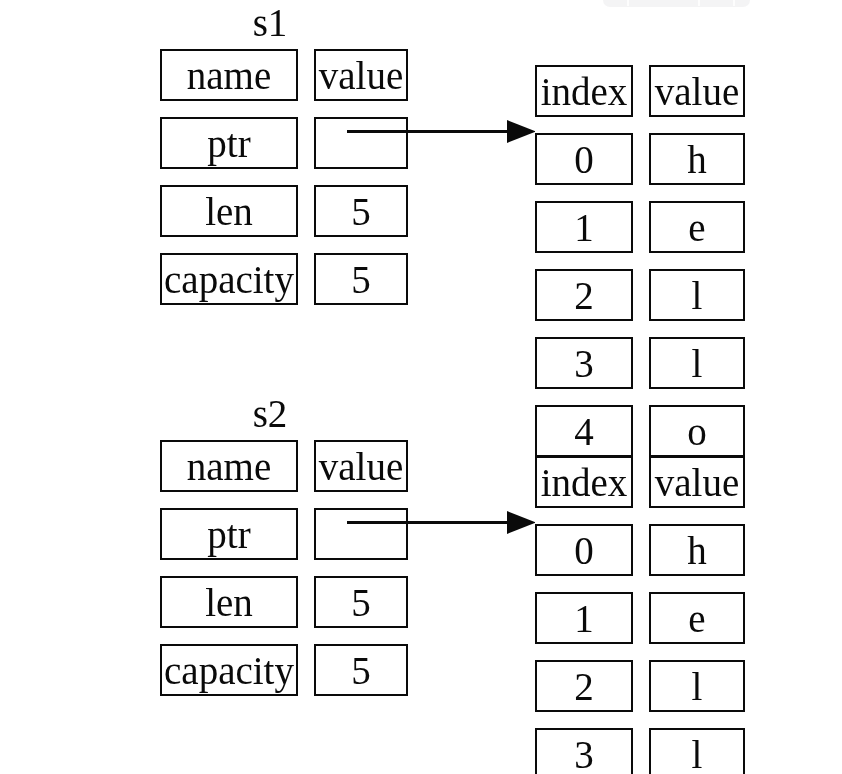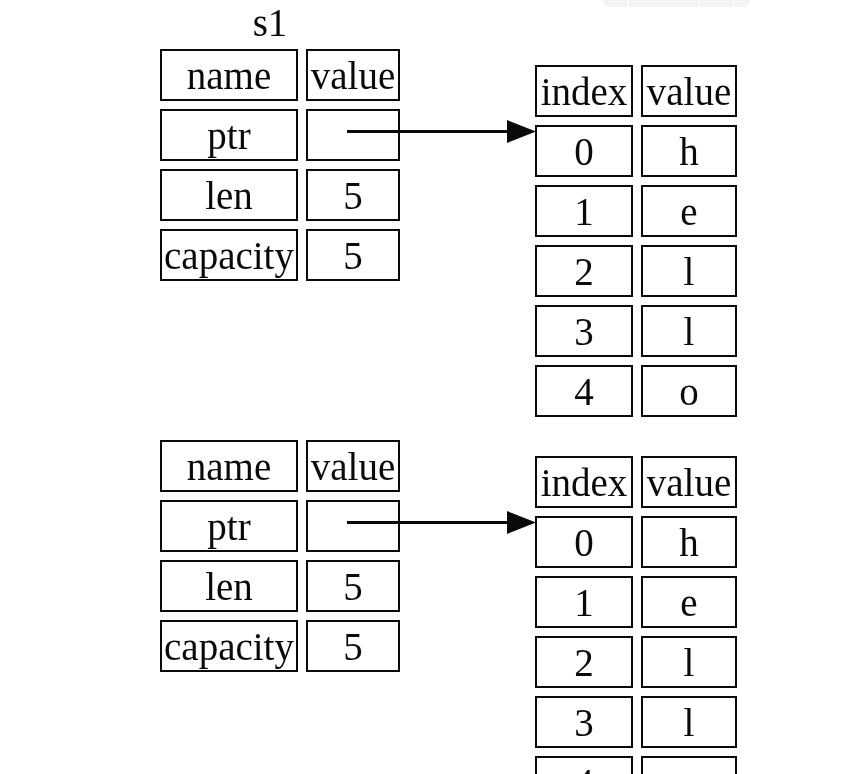--- a/index.html
+++ b/index.html
@@ -52,21 +52,21 @@
     width: 260px;
     height: 44px;
     font-size: 39px;
     line-height: 44px;
     text-align: center;
   }
 
   .tbl {
     position: absolute;
     display: grid;
-    gap: 8px;
+    gap: 16px;
     background: #ffffff;
   }
   .stack-tbl {
     left: 160px;
     top: 49px;
     grid-template-columns: 138px 94px;
     grid-auto-rows: 52px;
   }
   .heap-tbl {
     left: 535px;
@@ -133,20 +133,21 @@
     <div class="cell">2</div>
     <div class="cell">l</div>
     <div class="cell">3</div>
     <div class="cell">l</div>
     <div class="cell">4</div>
     <div class="cell">o</div>
   </div>
 </div>
 
 <div class="section" style="--oy:391px">
+  <div class="var-title">s2</div>
 
   <div class="tbl stack-tbl">
     <div class="cell">name</div>
     <div class="cell">value</div>
     <div class="cell">ptr</div>
     <div class="cell"></div>
     <div class="cell">len</div>
     <div class="cell">5</div>
     <div class="cell">capacity</div>
     <div class="cell">5</div>

